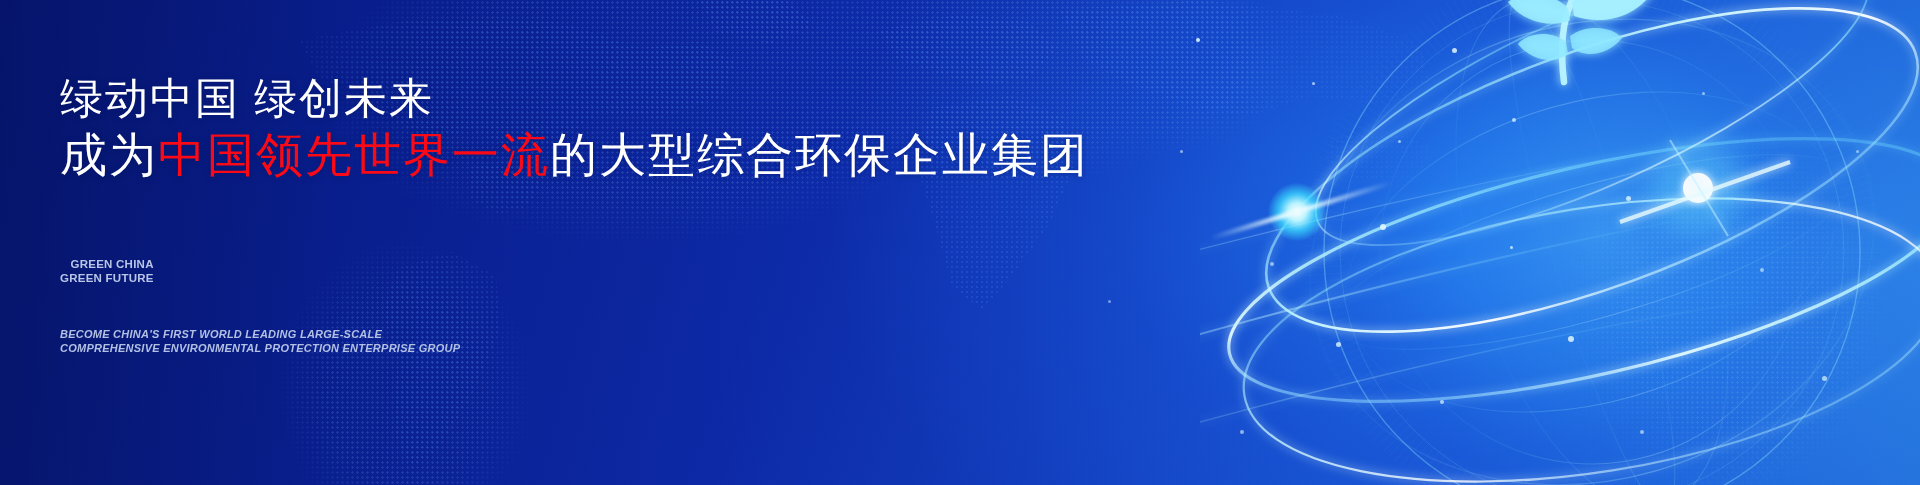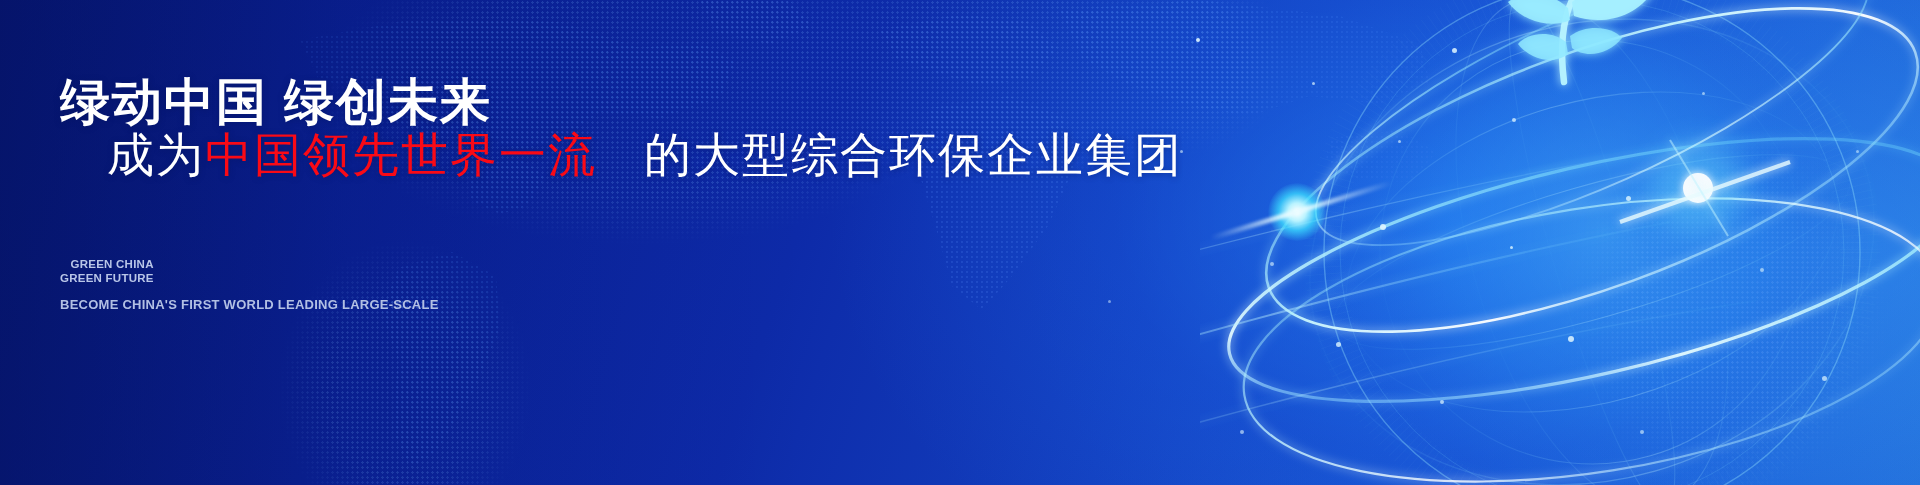--- a/index.html
+++ b/index.html
@@ -81,61 +81,62 @@
   .copy{
     position:absolute;
     left:60px; top:0;
     width:1100px; height:485px;
   }
 
   .headline{
     position:absolute;
     left:0; top:74px;
     color:#ffffff;
-    font-size:50px;
+    font-size:43px;
     line-height:1.14;
     letter-spacing:2px;
-    font-weight:700;
+    font-weight:400;
     white-space:nowrap;
     text-shadow:0 1px 6px rgba(0,20,90,.45);
   }
   .headline-2{
     position:absolute;
     left:0; top:128px;
     font-size:47px;
     line-height:1.14;
     letter-spacing:2px;
     font-weight:400;
     white-space:nowrap;
     color:#ffffff;
     text-shadow:0 1px 6px rgba(0,20,90,.45);
   }
   .hl-red{ color:#fa0a16; }
-  .hl-white{ color:#ffffff;margin-left:47px; }
+  .hl-white{ color:#ffffff; }
 
   .sub-en{
     position:absolute;
     left:0; top:258px;
     color:#b9c6e8;
     font-size:11.5px;
     font-weight:700;
     letter-spacing:.25px;
     line-height:13.5px;
     text-transform:uppercase;
     text-align:right;
   }
   .tagline-en{
     position:absolute;
-    left:0; top:298px;
+    left:0; top:328px;
     color:#b2c0e4;
-    font-size:13px;
+    font-size:11px;
     font-weight:700;
     letter-spacing:.25px;
     line-height:13.5px;
     text-transform:uppercase;
+    font-style:italic;
   }
 
   .vignette{
     position:absolute; inset:0;
     pointer-events:none;
     background:linear-gradient(90deg, rgba(3,12,70,.42) 0%, rgba(3,12,70,.10) 18%, rgba(0,0,0,0) 42%);
   }
 </style>
 </head>
 <body>
@@ -303,16 +304,17 @@
 
     <div class="headline-2"><span class="hl-white">成为</span><span class="hl-red">中国领先世界一流</span><span class="hl-white">的大型综合环保企业集团</span></div>
 
     <div class="sub-en">
       <div>GREEN CHINA</div>
       <div>GREEN FUTURE</div>
     </div>
 
     <div class="tagline-en">
       <div>BECOME CHINA'S FIRST WORLD LEADING LARGE-SCALE</div>
+      <div>COMPREHENSIVE ENVIRONMENTAL PROTECTION ENTERPRISE GROUP</div>
     </div>
 
   </div>
 </div>
 
 </body></html>

